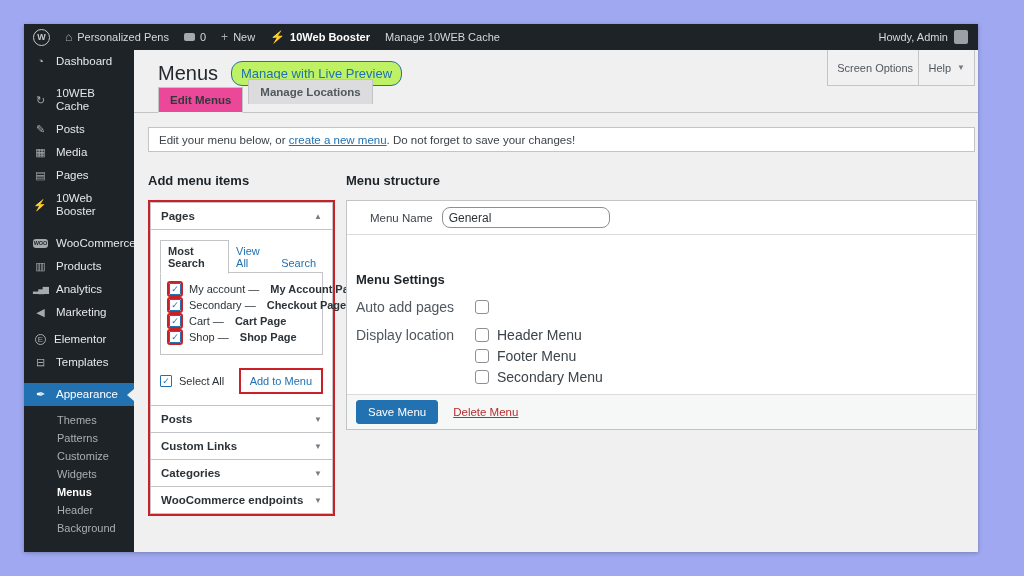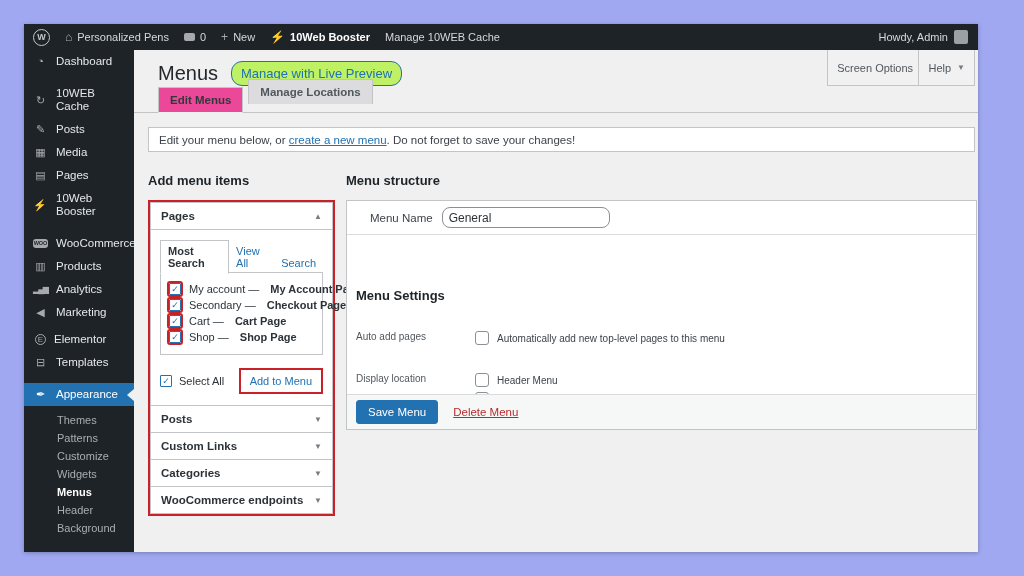--- a/index.html
+++ b/index.html
@@ -60,22 +60,22 @@
   .cb.ring{outline:2px solid #c92127;outline-offset:0px}
   .select-row{display:flex;align-items:center;justify-content:space-between;margin-top:12px}
   .sa{display:flex;align-items:center;gap:7px;font-size:11px;color:#2c3338;cursor:pointer}
   .btn-add{font-size:11px;color:#2271b1;background:#fff;border:2px solid #c92127;padding:5px 9px;cursor:pointer}
   
   .menu-panel{position:absolute;left:212px;top:150px;width:631px;height:230px;background:#fff;border:1px solid #c3c4c7;box-sizing:border-box}
   .name-row{height:33px;border-bottom:1px solid #dcdcde;display:flex;align-items:center;padding:0 23px;gap:9px;font-size:11.5px;color:#3c434a}
   .name-input{width:168px;height:21px;border:1px solid #8c8f94;border-radius:8px;font-size:12px;font-family:"Liberation Sans",sans-serif;padding:0 6px;color:#2c3338;box-sizing:border-box}
   .panel-body{padding:13px 9px 0}
   .empty-txt{font-size:11.5px;color:#3c434a}
-  .settings-h{margin-top:40px;font-size:13px;font-weight:bold;color:#1d2327}
-  .set-row{display:flex;margin-top:28px;font-size:10px;color:#50575e}
+  .settings-h{margin-top:24px;font-size:13px;font-weight:bold;color:#1d2327}
+  .set-row{display:flex;margin-top:12px;font-size:14px;color:#50575e}
   .set-label{width:119px;flex:none}
   .cbx{width:12px;height:12px;flex:none;background:#fff;border:1px solid #8c8f94;border-radius:3px;cursor:pointer}
   .cb-lab{display:flex;align-items:center;gap:8px;color:#3c434a;cursor:pointer}
   .locs{display:flex;flex-direction:column;gap:5px}
   .panel-foot{position:absolute;left:0;right:0;bottom:0;height:34px;background:#f6f7f7;border-top:1px solid #dcdcde;display:flex;align-items:center;padding:0 9px;gap:15px}
   .btn-save{background:#2271b1;color:#fff;border:1px solid #2271b1;border-radius:3px;font-size:11.5px;padding:5px 11px;cursor:pointer;font-family:"Liberation Sans",sans-serif}
   .del{color:#b32d2e;text-decoration:underline;font-size:11.5px;cursor:pointer}
 </style>
 </head>
 <body>
@@ -251,21 +251,20 @@
       <div class="name-row">
         <span>Menu Name</span>
         <input class="name-input" type="text" value="General" style="">
       </div>
       <div class="panel-body">
         <div class="settings-h">Menu Settings</div>
         <div class="set-row">
           <span class="set-label">Auto add pages</span>
           <span class="cb-lab">
                 <span class="cbx"></span>
-                <span>Automatically add new top-level pages to this menu</span>
               </span>
         </div>
         <div class="set-row">
           <span class="set-label">Display location</span>
           <span class="locs">
             <span class="cb-lab">
                   <span class="cbx"></span>
                   <span>Header Menu</span>
                 </span>
             <span class="cb-lab">

